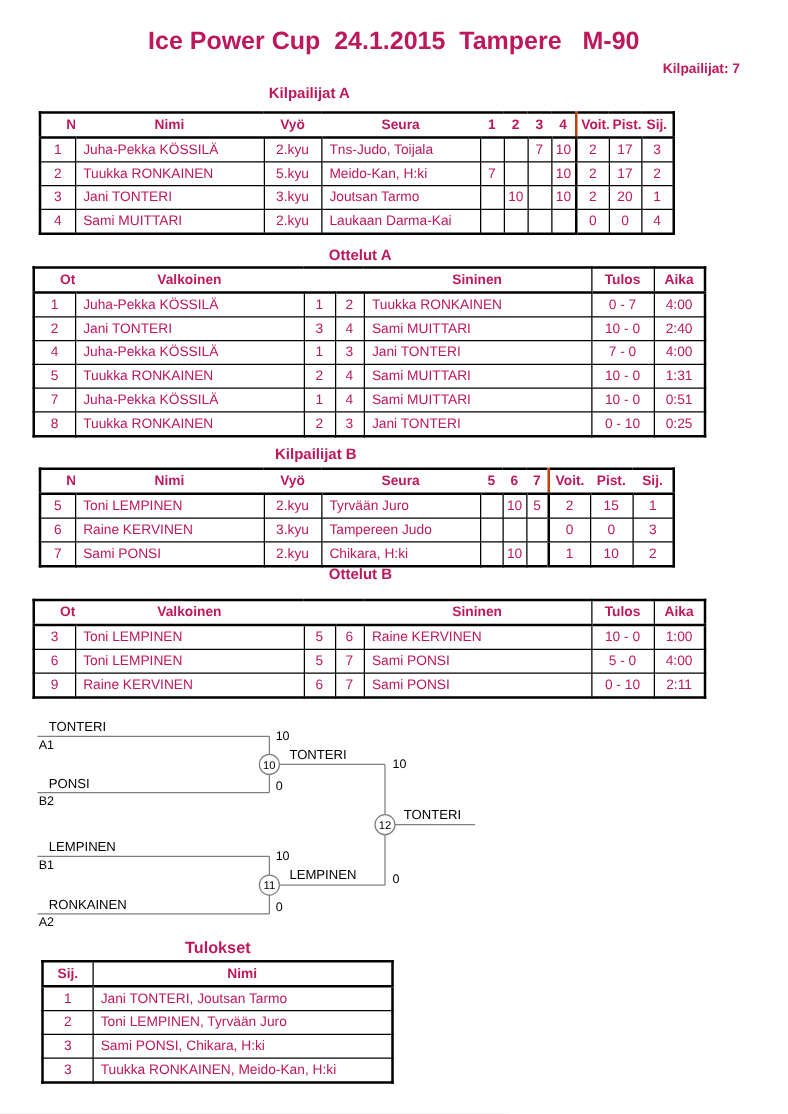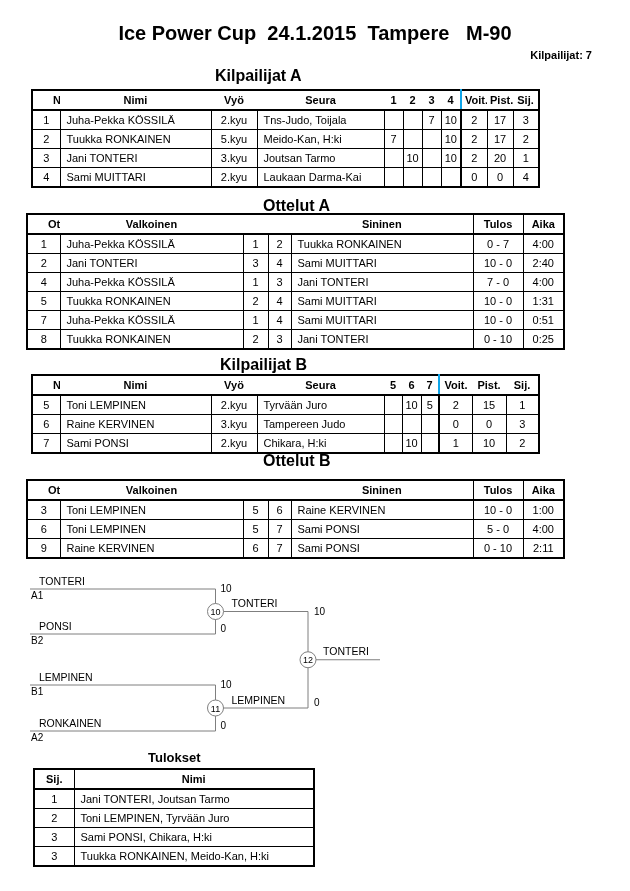--- a/index.html
+++ b/index.html
@@ -1,35 +1,35 @@
 <!DOCTYPE html>
 <html><head>
 <meta charset="utf-8">
 <style>
   html,body{margin:0;padding:0;background:#e8e8e8;}
   .page{
     position:relative;
     width:630px;height:891px;
     background:#ffffff;
     font-family:"Liberation Sans", sans-serif;
-    color:#000000;
+    color:#be185d;
     overflow:hidden;
     margin:0 auto;
   }
   .doc-title{
     position:absolute;top:22px;left:0;width:630px;
     text-align:center;font-size:20px;font-weight:bold;
     white-space:pre;letter-spacing:0px;
   }
   .comp-count{
     position:absolute;top:49px;right:38px;
     font-size:11px;font-weight:bold;
   }
   .sec-title{
-    position:absolute;font-size:16px;font-weight:bold;white-space:nowrap;
+    position:absolute;font-size:12px;font-weight:bold;white-space:nowrap;
   }
   #t-pool-a{top:67px;left:215px;}
   #t-matches-a{top:197px;left:263px;}
   #t-pool-b{top:356px;left:220px;}
   #t-matches-b{top:452px;left:263px;}
   #t-results{top:750px;left:148px;font-size:13px;text-align:center;}
 
   table.tbl{
     position:absolute;border-collapse:collapse;table-layout:fixed;
     background:#fff;font-size:11px;border:2px solid #000;
@@ -37,21 +37,21 @@
   .tbl th,.tbl td{
     border:1px solid #000;padding:0 3px;height:18px;line-height:16px;
     white-space:nowrap;overflow:hidden;text-align:center;font-weight:normal;
   }
   .tbl thead th{
     font-weight:bold;border-left:none;border-right:none;
     border-bottom:2px solid #000;
   }
   .tbl thead th.h-left{text-align:left;padding-left:20px;}
   .tbl thead th.div-left{border-left:1px solid #000;}
-  .tbl thead th.thick{border-left:2px solid #0ea5e9;}
+  .tbl thead th.thick{border-left:2px solid #c2410c;}
 
   #pool-a{top:89px;left:31px;width:507px;}
   #pool-b{top:374px;left:31px;width:507px;}
   #matches-a{top:213px;left:26px;width:537px;}
   #matches-b{top:479px;left:26px;width:537px;}
   #results{top:768px;left:33px;width:280px;}
 
   #pool-a td:nth-child(2),#pool-a td:nth-child(4),
   #pool-b td:nth-child(2),#pool-b td:nth-child(4),
   #matches-a td:nth-child(2),#matches-a td:nth-child(5),

